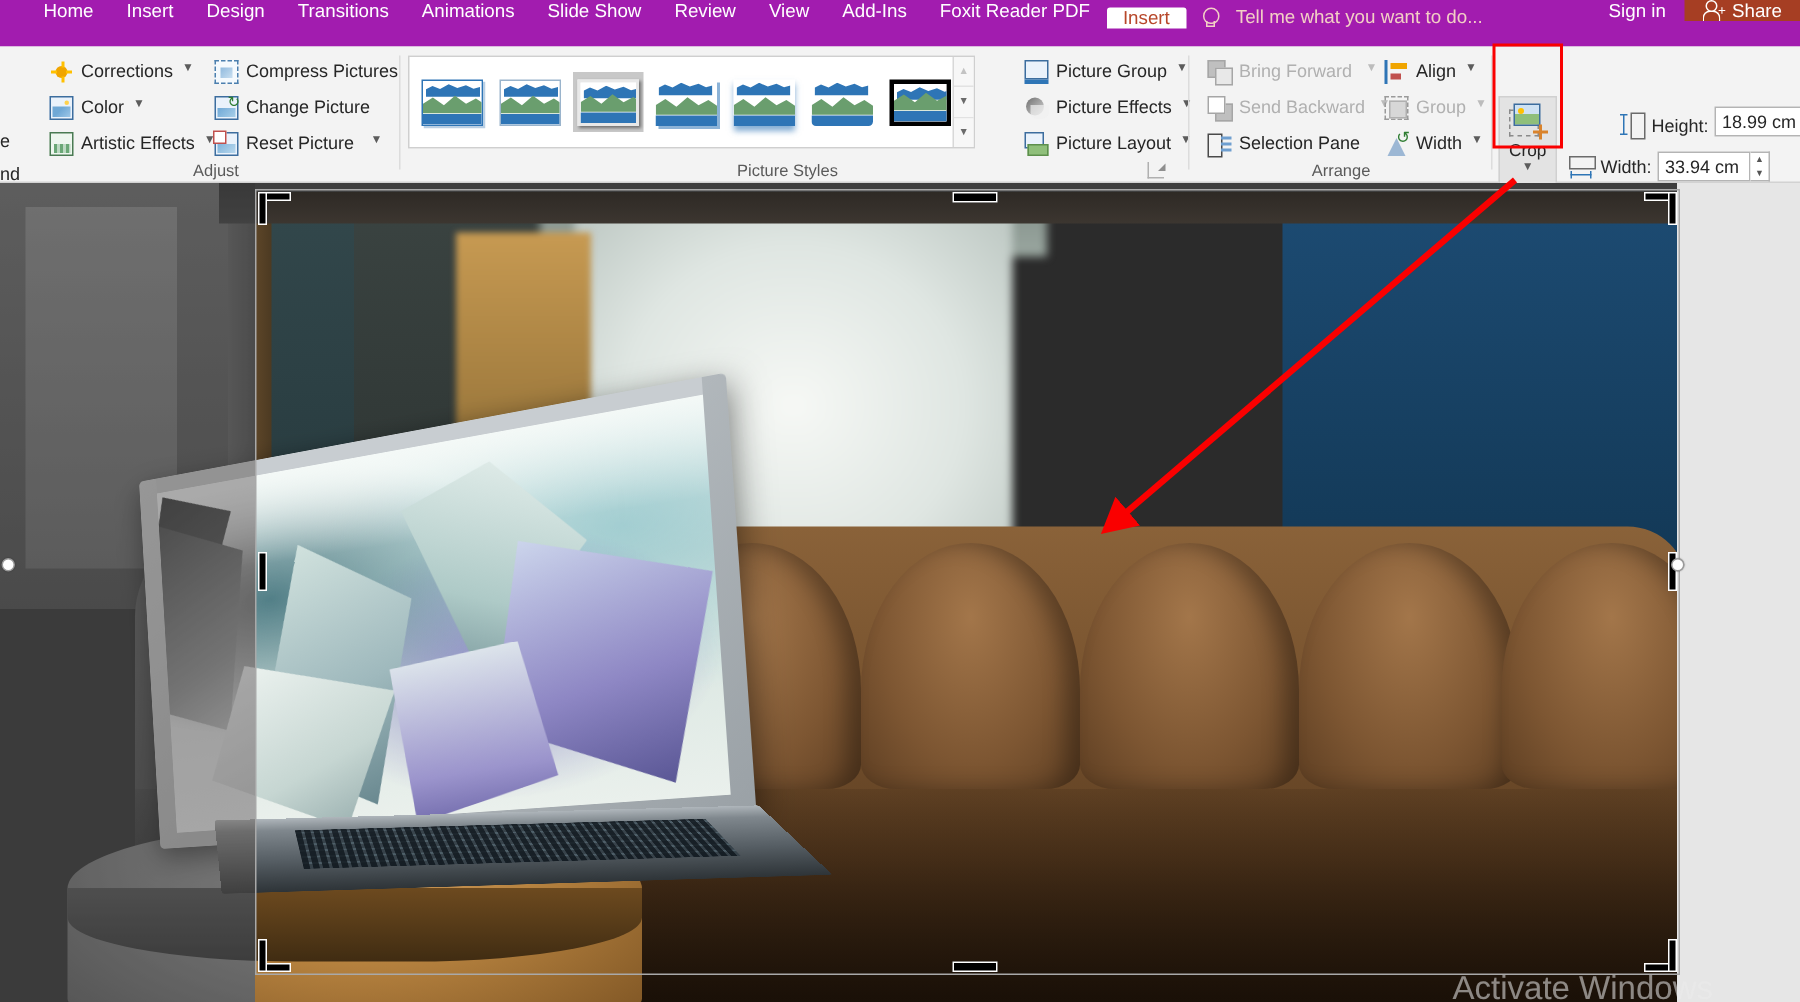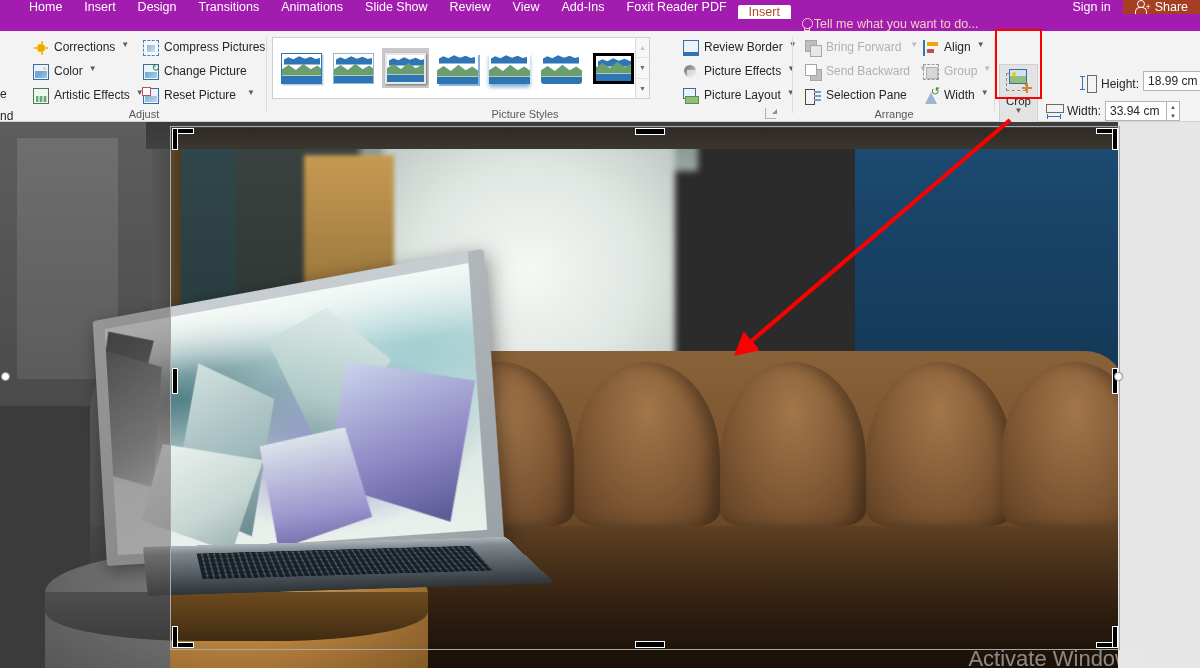--- a/index.html
+++ b/index.html
@@ -18,21 +18,21 @@
   .tab {
     display: flex; align-items: center; padding: 0 11px;
     color: #ffffff; font-size: 12.5px; white-space: nowrap; cursor: default;
   }
   .tab.spacer-left { width: 18px; padding: 0; }
   .tab.active {
     background: #ffffff; color: #b7472a; margin-top: 5px;
     border-radius: 2px 2px 0 0;
   }
   .tellme {
-    display: flex; align-items: center; gap: 2px; padding: 17px 10px;
+    display: flex; align-items: center; gap: 12px; padding: 4px 10px;
     color: #f3cfc5; font-size: 12.5px; font-style: normal; white-space: nowrap;
   }
   .bulb { display:inline-block; width:11px; height:13px; position:relative; }
   .bulb:before {
     content:""; position:absolute; left:1px; top:0; width:9px; height:9px;
     border:1.4px solid #f3cfc5; border-radius:50% 50% 45% 45%;
   }
   .bulb:after {
     content:""; position:absolute; left:3.5px; bottom:0; width:4px; height:3px;
     border-bottom:1.4px solid #f3cfc5; border-left:1.4px solid #f3cfc5; border-right:1.4px solid #f3cfc5;
@@ -585,21 +585,21 @@
             </div>
           </div>
         <div class="gal-scroll">
           <div class="gal-btn dis">▲</div>
           <div class="gal-btn">▼</div>
           <div class="gal-btn">▼</div>
         </div>
       </div>
       <div class="btn-sm" style="left:410px;top:8px;">
         <span class="ico ico-pborder"></span>
-        <span>Review Border</span>
+        <span>Picture Group</span>
         <span class="caret">▼</span>
       </div>
       <div class="btn-sm" style="left:410px;top:32px;">
         <span class="ico ico-peffect"></span>
         <span>Picture Effects</span>
         <span class="caret">▼</span>
       </div>
       <div class="btn-sm" style="left:410px;top:56px;">
         <span class="ico ico-playout"></span>
         <span>Picture Layout</span>

